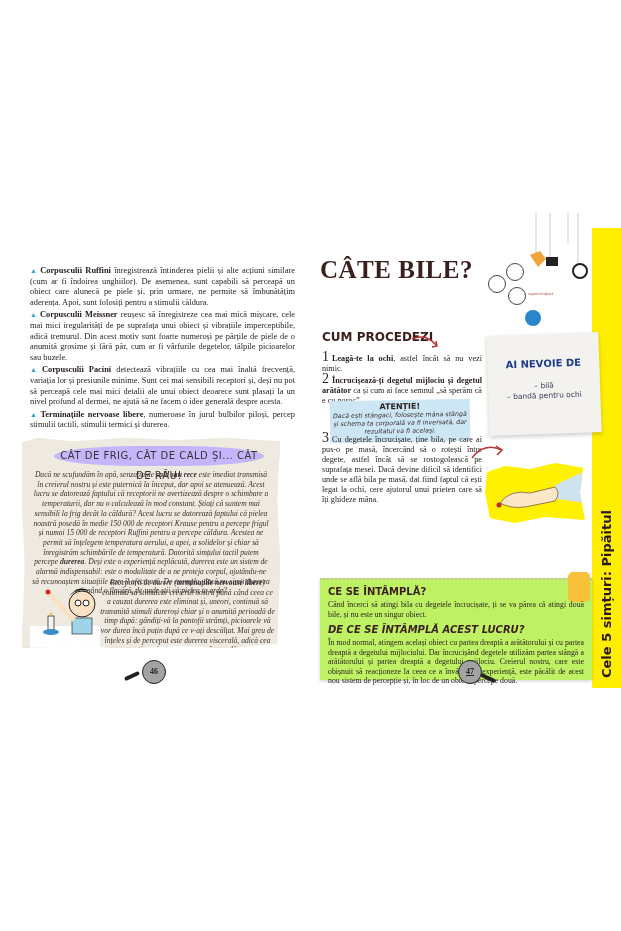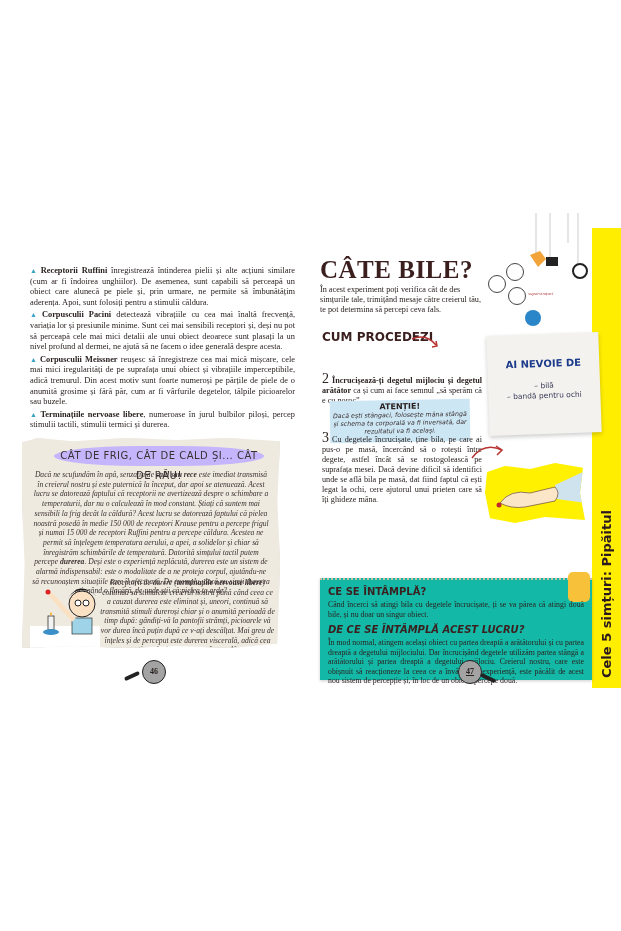--- a/index.html
+++ b/index.html
@@ -48,38 +48,38 @@
   .needs .i { font-family:"DejaVu Sans", sans-serif; color:#3a3a5a; font-size:7.5px; text-align:center; line-height:10px; }
   .needs .i1 { margin-top:12px; }
 
   .yellow-tab { position:absolute; left:282px; top:-10px; width:29px; height:460px; background:#ffee00; }
   .tab-text { position:absolute; left:289px; top:440px; transform-origin:0 0; transform:rotate(-90deg);
     font-family:"DejaVu Sans", sans-serif; font-weight:bold; font-size:13px; color:#2a1a20; white-space:nowrap; }
 
   .hand-splash { position:absolute; left:175px; top:225px; width:100px; height:60px; background:#fff100;
     clip-path:polygon(2% 15%,20% 5%,45% 10%,70% 0,98% 8%,95% 50%,100% 95%,60% 90%,30% 100%,5% 92%,0 50%); }
 
-  .ce-box { position:absolute; left:10px; top:340px; width:272px; height:100px; background:#14b8a6;
+  .ce-box { position:absolute; left:10px; top:340px; width:272px; height:100px; background:#bef264;
     border-top:2px dotted #c9bfa4; box-shadow:0 1px 3px rgba(0,0,0,0.2); }
   .ce-h { position:absolute; left:8px; font-family:"DejaVu Sans", sans-serif; font-weight:bold; font-size:10px; color:#3b1f1f; }
   .ce-t { position:absolute; left:8px; width:256px; font-size:7.8px; line-height:9.6px; text-align:justify; }
   .pencil { position:absolute; left:248px; top:-8px; width:22px; height:30px; background:#f7c13a; border-radius:5px; }
 
   .icons-cluster { position:absolute; left:178px; top:-25px; width:105px; height:110px; }
   .circle-ico { position:absolute; width:16px; height:16px; border:1.5px solid #444; border-radius:50%; background:#fff; }
   .pin { position:absolute; left:215px; top:72px; width:16px; height:16px; border-radius:50%; background:#2a86c8; }
 </style>
 </head>
 <body>
 
 <div class="page left">
   <div class="bullets">
-    <p><span class="tri">▲</span><b>Receptorii Ruffini</b><span> înregistrează întinderea pielii și alte acțiuni similare (cum ar fi îndoirea unghiilor). De asemenea, sunt capabili să perceapă un obiect care alunecă pe piele și, prin urmare, ne permite să îmbunătățim aderența. Apoi, sunt folosiți pentru a stimulii căldura.</span></p>
+    <p><span class="tri">▲</span><b>Corpusculii Ruffini</b><span> înregistrează întinderea pielii și alte acțiuni similare (cum ar fi îndoirea unghiilor). De asemenea, sunt capabili să perceapă un obiect care alunecă pe piele și, prin urmare, ne permite să îmbunătățim aderența. Apoi, sunt folosiți pentru a stimulii căldura.</span></p>
+    <p><span class="tri">▲</span><b>Corpusculii Meissner</b><span> reușesc să înregistreze cea mai mică mișcare, cele mai mici iregularități de pe suprafața unui obiect și vibrațiile imperceptibile, adică tremurul. Din acest motiv sunt foarte numeroși pe părțile de piele de o anumită grosime și fără păr, cum ar fi vârfurile degetelor, tălpile picioarelor sau buzele.</span></p>
     <p><span class="tri">▲</span><b>Corpusculii Pacini</b><span> detectează vibrațiile cu cea mai înaltă frecvență, variația lor și presiunile minime. Sunt cei mai sensibili receptori și, deși nu pot să perceapă cele mai mici detalii ale unui obiect deoarece sunt plasați la un nivel profund al dermei, ne ajută să ne facem o idee generală despre acesta.</span></p>
-    <p><span class="tri">▲</span><b>Corpusculii Meissner</b><span> reușesc să înregistreze cea mai mică mișcare, cele mai mici iregularități de pe suprafața unui obiect și vibrațiile imperceptibile, adică tremurul. Din acest motiv sunt foarte numeroși pe părțile de piele de o anumită grosime și fără păr, cum ar fi vârfurile degetelor, tălpile picioarelor sau buzele.</span></p>
     <p><span class="tri">▲</span><b>Terminațiile nervoase libere</b><span>, numeroase în jurul bulbilor piloși, percep stimulii tactili, stimulii termici și durerea.</span></p>
   </div>
 
   <div class="parchment">
     <div class="parch-title">CÂT DE FRIG, CÂT DE CALD ȘI... CÂT DE RĂU!</div>
     <div class="parch-text"><span>Dacă ne scufundăm în apă, senzația de </span><b>cald sau rece</b><span> este imediat transmisă în creierul nostru și este puternică la început, dar apoi se atenuează. Acest lucru se datorează faptului că receptorii ne avertizează despre o schimbare a temperaturii, dar nu o calculează în mod constant. Știați că suntem mai sensibili la frig decât la căldură? Acest lucru se datorează faptului că pielea noastră posedă în medie 150 000 de receptori Krause pentru a percepe frigul și numai 15 000 de receptori Ruffini pentru a percepe căldura. Acestea ne permit să înțelegem temperatura aerului, a apei, a solidelor și chiar să înregistrăm schimbările de temperatură. Datorită simțului tactil putem percepe </span><b>durerea</b><span>. Deși este o experiență neplăcută, durerea este un sistem de alarmă indispensabil: este o modalitate de a ne proteja corpul, ajutându-ne să recunoaștem situațiile care îl afectează. De exemplu, dacă nu simți durerea atingând o flacără, de unde știi că pielea ta arde?</span></div>
     <div class="parch-text2"><span>Receptorii de durere (</span><b>terminațiile nervoase libere</b><span>) continuă să stimuleze creierul nostru până când ceea ce a cauzat durerea este eliminat și, uneori, continuă să transmită stimuli dureroși chiar și o anumită perioadă de timp după: gândiți-vă la pantofii strâmți, picioarele vă vor durea încă puțin după ce v-ați descălțat. Mai greu de înțeles și de perceput este durerea viscerală, adică cea care ne avertizează că ceva nu este în regulă cu organele noastre interne. Alți receptori de durere ne avertizează despre pozițiile anormale ale ligamentelor și articulațiilor.</span></div>
     <svg class="boy" viewBox="0 0 85 80">
       <rect x="0" y="58" width="70" height="22" fill="#ffffff"></rect>
       <rect x="18" y="48" width="6" height="14" fill="#f3f3f3" stroke="#333" stroke-width="0.8"></rect>
@@ -97,21 +97,20 @@
 
   <div class="pagenum" style="left:142px;top:422px;">46</div>
   <div class="handle" style="left:124px;top:436px;transform:rotate(-25deg);"></div>
 </div>
 
 <div class="page right">
   <div class="yellow-tab"></div>
   <div class="tab-text">Cele 5 simțuri: Pipăitul</div>
 
   <div class="title">CÂTE BILE?</div>
-  <div class="intro">În acest experiment poți verifica cât de des simțurile tale, trimițând mesaje către creierul tău, te pot determina să percepi ceva fals.</div>
 
   <div class="icons-cluster">
     <div class="circle-ico" style="left:0;top:62px;"></div>
     <div class="circle-ico" style="left:18px;top:50px;"></div>
     <div class="circle-ico" style="left:20px;top:74px;"></div>
     <svg style="position:absolute;left:40px;top:0;width:65px;height:70px" viewBox="0 0 65 70">
       <line x1="8" y1="0" x2="8" y2="40" stroke="#999" stroke-width="0.5"></line>
       <line x1="22" y1="0" x2="22" y2="45" stroke="#999" stroke-width="0.5"></line>
       <line x1="40" y1="0" x2="40" y2="30" stroke="#999" stroke-width="0.5"></line>
       <line x1="50" y1="0" x2="50" y2="50" stroke="#999" stroke-width="0.5"></line>
@@ -122,20 +121,21 @@
     <div style="position:absolute;left:40px;top:78px;font-size:5px;color:#b04040;font-style:italic;">supersimțuri</div>
   </div>
   <div class="pin"></div>
 
   <div class="h-cum">CUM PROCEDEZI</div>
   <svg style="position:absolute;left:100px;top:95px;width:32px;height:18px" viewBox="0 0 32 18">
     <path d="M2 6 Q16 0 26 12" stroke="#b83232" stroke-width="1.5" fill="none"></path>
     <path d="M22 14 L27 13 L26 8" stroke="#b83232" stroke-width="1.5" fill="none"></path>
   </svg>
 
+  <div class="step" style="top:114px;"><span class="n">1</span><b>Leagă-te la ochi</b><span>, astfel încât să nu vezi nimic.</span></div>
   <div class="step" style="top:136px;"><span class="n">2</span><b>Încrucișează-ți degetul mijlociu și degetul arătător</b><span> ca și cum ai face semnul „să sperăm că e cu noroc”.</span></div>
 
   <div class="atentie">
     <div class="h">ATENȚIE!</div>
     <div class="t">Dacă ești stângaci, folosește mâna stângă și schema ta corporală va fi inversată, dar rezultatul va fi același.</div>
   </div>
 
   <div class="step" style="top:195px;"><span class="n">3</span><span>Cu degetele încrucișate, ține bila, pe care ai pus-o pe masă, încercând să o rotești între degete, astfel încât să se rostogolească pe suprafața mesei. Dacă devine dificil să identifici unde se află bila pe masă, dat fiind faptul că ești legat la ochi, cere ajutorul unui prieten care să îți ghideze mâna.</span></div>
 
   <div class="needs">
@@ -152,20 +152,20 @@
     <svg viewBox="0 0 100 60" style="width:100%;height:100%">
       <path d="M70 22 L100 8 L100 40 L72 36z" fill="#cfe3ef"></path>
       <path d="M15 40 q10 -14 30 -10 l25 -6 q6 6 0 14 l-30 6 q-14 2 -25 -4z" fill="#fbe6c8" stroke="#6a4a3a" stroke-width="0.7"></path>
       <circle cx="14" cy="42" r="2.5" fill="#c0282e"></circle>
     </svg>
   </div>
 
   <div class="ce-box">
     <div class="pencil"></div>
     <div class="ce-h" style="top:6px;">CE SE ÎNTÂMPLĂ?</div>
-    <div class="ce-t" style="top:20px;">Când încerci să atingi bila cu degetele încrucișate, ți se va părea că atingi două bile, și nu doar un singur obiect.</div>
+    <div class="ce-t" style="top:20px;">Când încerci să atingi bila cu degetele încrucișate, ți se va părea că atingi două bile, și nu este un singur obiect.</div>
     <div class="ce-h" style="top:44px;font-style:italic;">DE CE SE ÎNTÂMPLĂ ACEST LUCRU?</div>
     <div class="ce-t" style="top:58px;">În mod normal, atingem același obiect cu partea dreaptă a arătătorului și cu partea dreaptă a degetului mijlociului. Dar încrucișând degetele utilizăm partea stângă a arătătorului și partea dreaptă a degetului mijlociu. Creierul nostru, care este obișnuit să reacționeze la ceea ce a învățat din experiență, este păcălit de acest nou sistem de percepție și, în loc de un obiect, percepe două.</div>
   </div>
 
   <div class="pagenum" style="left:148px;top:422px;text-decoration:underline;">47</div>
   <div class="handle" style="left:170px;top:438px;transform:rotate(25deg);"></div>
 </div>
 
 </body></html>

